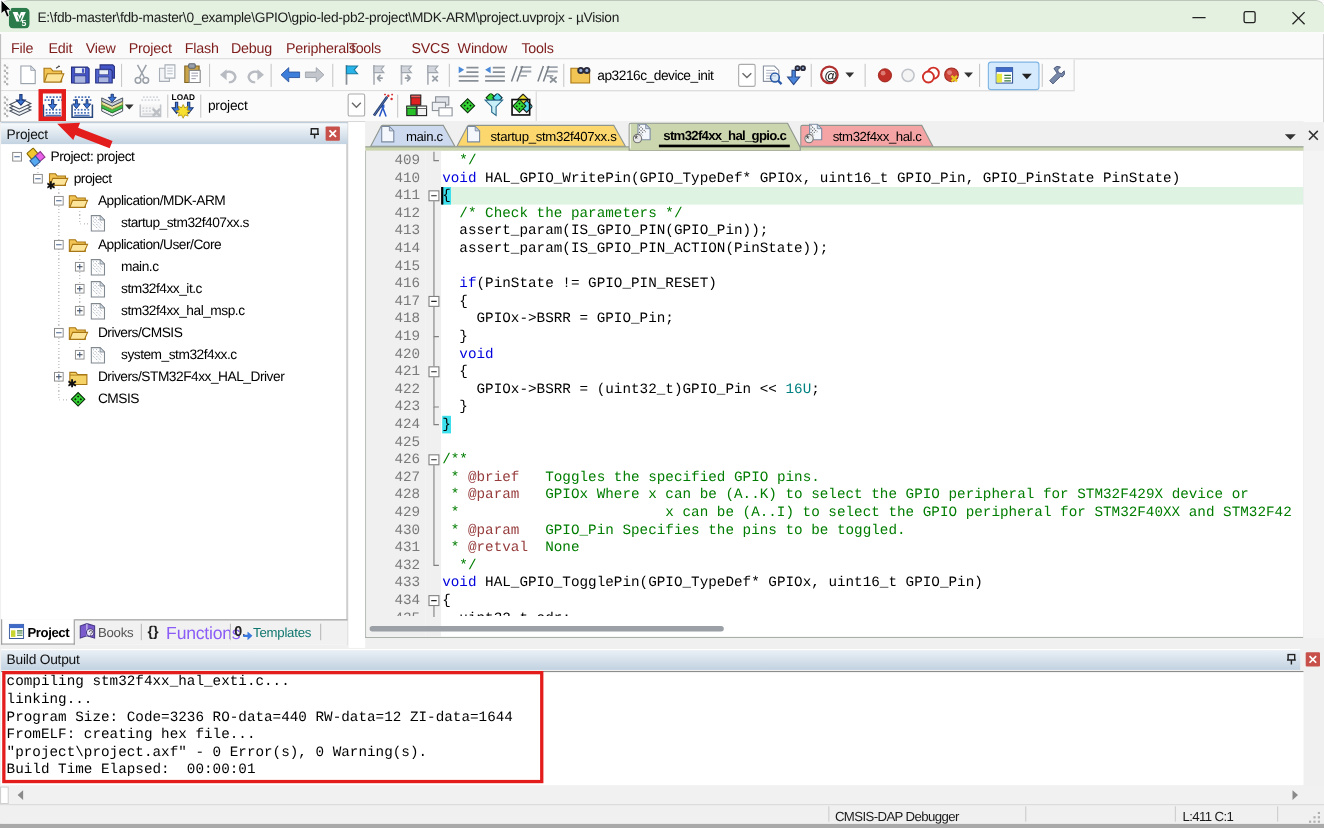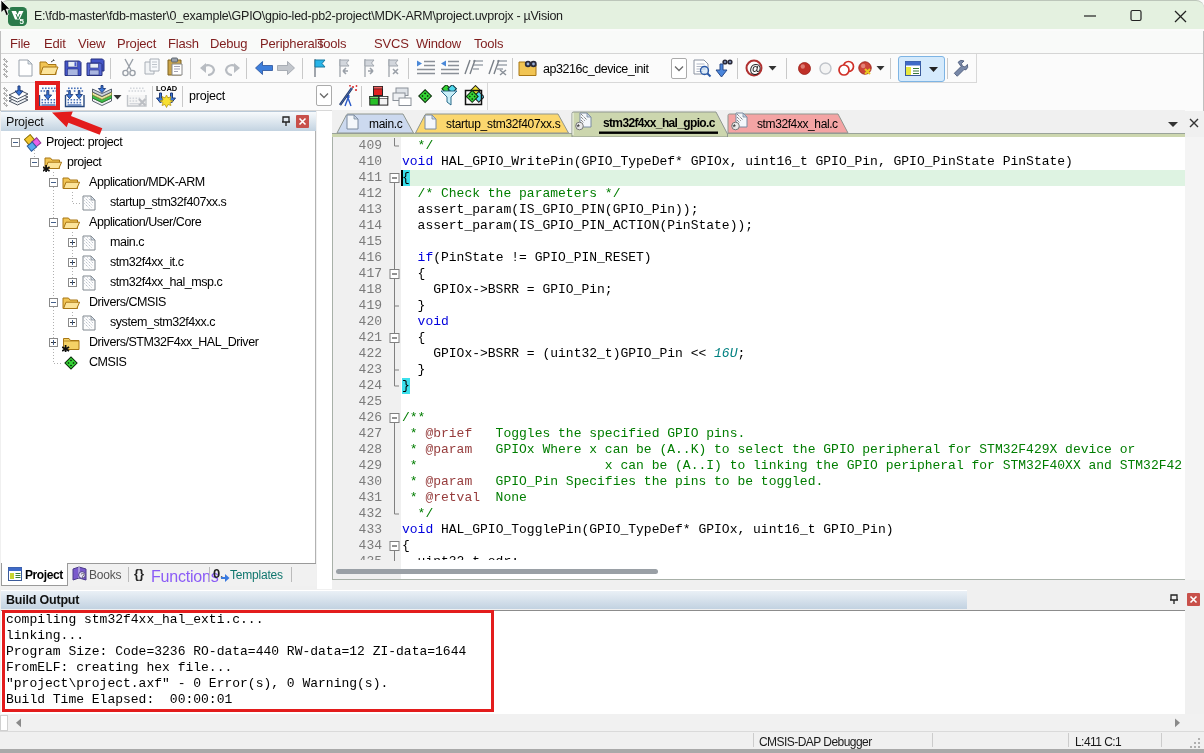--- a/index.html
+++ b/index.html
@@ -24,24 +24,24 @@
 #pframe { left:1px; top:111px; width:315px; height:475px; background:#fff; border-right:1px solid #b2b2b2; }
 #phdr { left:1px; top:111px; width:315px; height:20px; background:linear-gradient(#f7fafc,#c3d3e1); border-top:1px solid #b9c9d8; }
 #phdr span { position:absolute; left:5px; top:3px; font-size:12.5px; letter-spacing:-0.2px; color:#111; }
 .treerow { position:absolute; font-size:12.5px; letter-spacing:-0.45px; color:#000; white-space:nowrap; }
 
 #ptabs { left:1px; top:563px; width:315px; height:23px; background:#f1f1f1; }
 
 #edframe { left:332px; top:136px; width:853px; height:444px; background:#fff; border:1px solid #a8b0a8; border-right:0; }
 #gutter { left:333px; top:137px; width:54px; height:442px; background:#f0f0f0; }
 #foldcol { left:387px; top:137px; width:14px; height:442px; background:#f0f0f0; }
-.kw { color:#0000dd; } .cm { color:#007d00; } .dx { color:#963c3c; } .nm { color:#008080;font-style:italic; }
+.kw { color:#0000dd; } .cm { color:#007d00; } .dx { color:#963c3c; } .nm { color:#008080; }
 #vsb { left:1185px; top:137px; width:19px; height:443px; background:#f4f4f4; }
 
-#bohdr { left:1px; top:590px; width:966px; height:19px; background:linear-gradient(#eaf0f6,#c2d2e1); border-top:1px solid #fff;font-weight:bold; }
+#bohdr { left:1px; top:590px; width:1181px; height:19px; background:linear-gradient(#eaf0f6,#c2d2e1); border-top:1px solid #fff; }
 #bohdr span { position:absolute; left:5px; top:2px; font-size:12.5px; letter-spacing:-0.2px; color:#111; }
 #bobody { left:1px; top:610px; width:1184px; height:104px; background:#fff; border-top:1px solid #8c8c8c; }
 
 #hscroll { left:0; top:714px; width:1204px; height:17px; background:#f1f1f1; }
 #statusbar { left:0; top:731px; width:1204px; height:18px; background:#f0f0f0; border-top:1px solid #dadada; }
 .ssep { position:absolute; top:733px; width:1px; height:14px; background:#cccccc; }
 .stext { position:absolute; top:735px; font-size:12px; letter-spacing:-0.55px; color:#1a1a1a; }
 #winbottom { left:0; top:749px; width:1204px; height:4px; background:#a9a9a9; }
 .redbox { position:absolute; border:3px solid #e31c1c; }
 </style>
@@ -703,21 +703,21 @@
   }
   <span class="kw">void</span>
   {
     GPIOx-&gt;BSRR = (uint32_t)GPIO_Pin &lt;&lt; <span class="nm">16U</span>;
   }
 }
 
 <span class="cm">/**</span>
 <span class="cm"> * <span class="dx">@brief</span>   Toggles the specified GPIO pins.</span>
 <span class="cm"> * <span class="dx">@param</span>   GPIOx Where x can be (A..K) to select the GPIO peripheral for STM32F429X device or</span>
-<span class="cm"> *                        x can be (A..I) to linking the GPIO peripheral for STM32F40XX and STM32F42</span>
+<span class="cm"> *                        x can be (A..I) to select the GPIO peripheral for STM32F40XX and STM32F42</span>
 <span class="cm"> * <span class="dx">@param</span>   GPIO_Pin Specifies the pins to be toggled.</span>
 <span class="cm"> * <span class="dx">@retval</span>  None</span>
 <span class="cm">  */</span>
 <span class="kw">void</span> HAL_GPIO_TogglePin(GPIO_TypeDef* GPIOx, uint16_t GPIO_Pin)
 {
   uint32_t odr;</div>
 
 <div class="abs" style="left:1185px;top:137px;width:1px;height:443px;background:#e0e0e0"></div>
 <div class="abs" style="left:1188px;top:408px;width:4px;height:26px;background:#8a8f94;border-radius:2px"></div>
 <div class="abs" style="left:336px;top:569px;width:322px;height:5px;background:#9aa0a6;border-radius:2.5px"></div>

